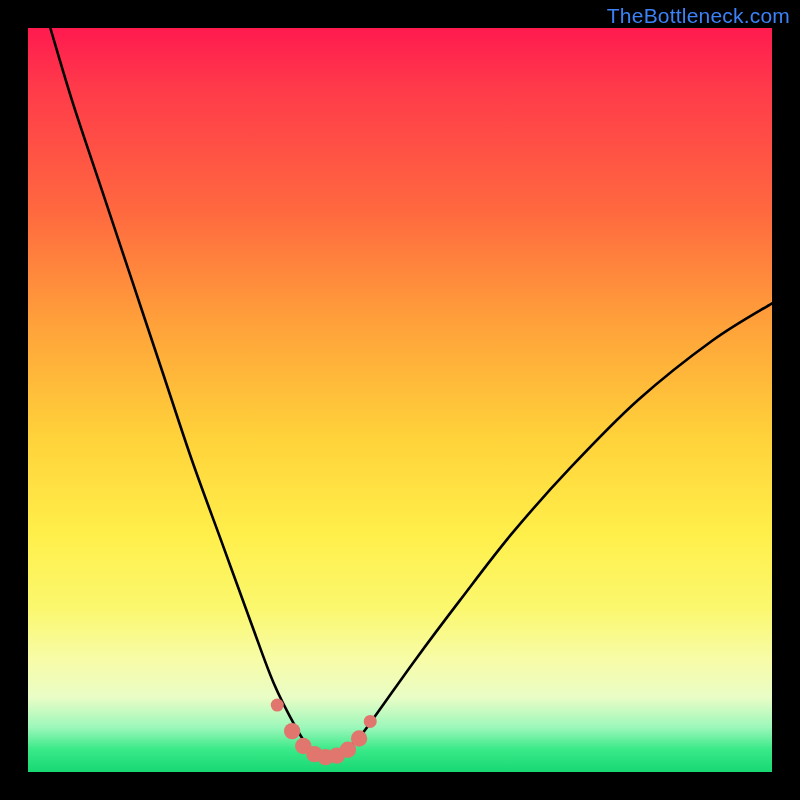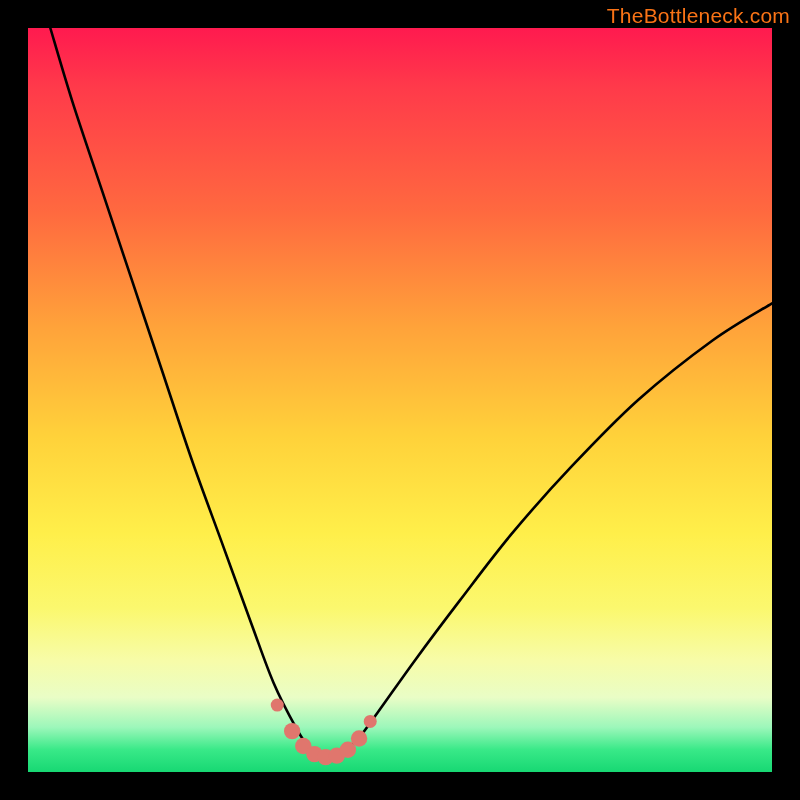--- a/index.html
+++ b/index.html
@@ -39,21 +39,21 @@
       #e9fdc6 90%,
       #9cf7ba 94%,
       #39e988 97%,
       #17d873 100%
     );
   }
   .watermark {
     position: absolute;
     top: 4px;
     right: 10px;
-    color: #f97316;
+    color: #3b82f6;
     font-size: 21px;
     font-weight: 500;
     letter-spacing: 0.2px;
     user-select: none;
   }
   svg.curve {
     position: absolute;
     top: 0;
     left: 0;
     width: 744px;

